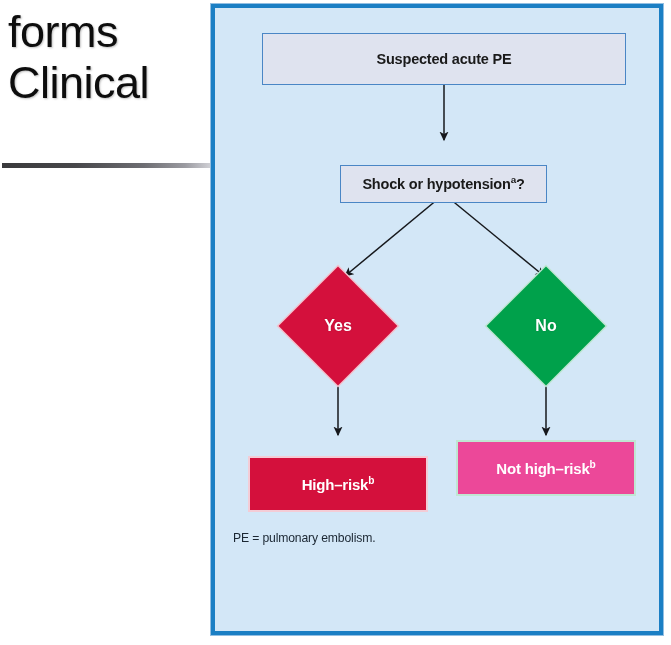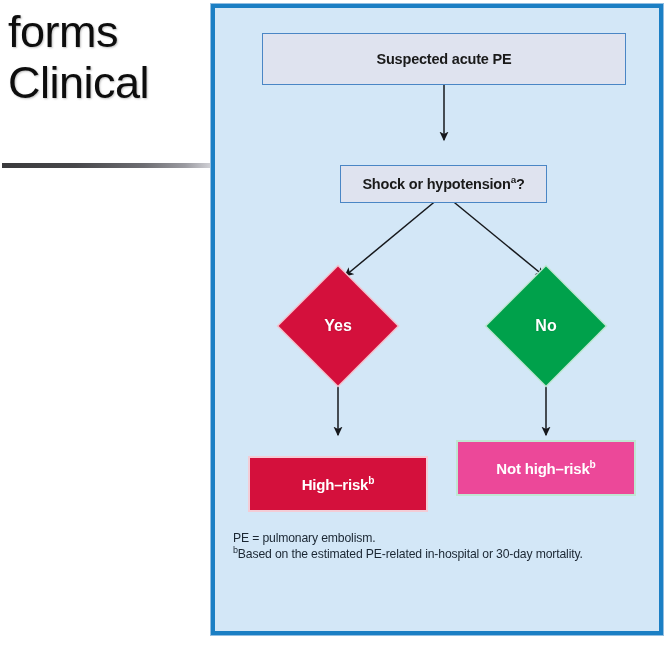--- a/index.html
+++ b/index.html
@@ -228,16 +228,15 @@
   <div id="node-high-risk" class="node-box box-outcome">
     <span><span>High–risk</span><sup class="sup-mark">b</sup></span>
   </div>
 
   <div id="node-not-high-risk" class="node-box box-outcome">
     <span><span>Not high–risk</span><sup class="sup-mark">b</sup></span>
   </div>
 
   <div id="footnotes">
     <p>PE = pulmonary embolism.</p>
-    <p><sup>b</sup><span>Based on the estimated PE-related in-hospital or 30-day mortality.</span></p>
   </div>
 
 </div>
 
 </body></html>

